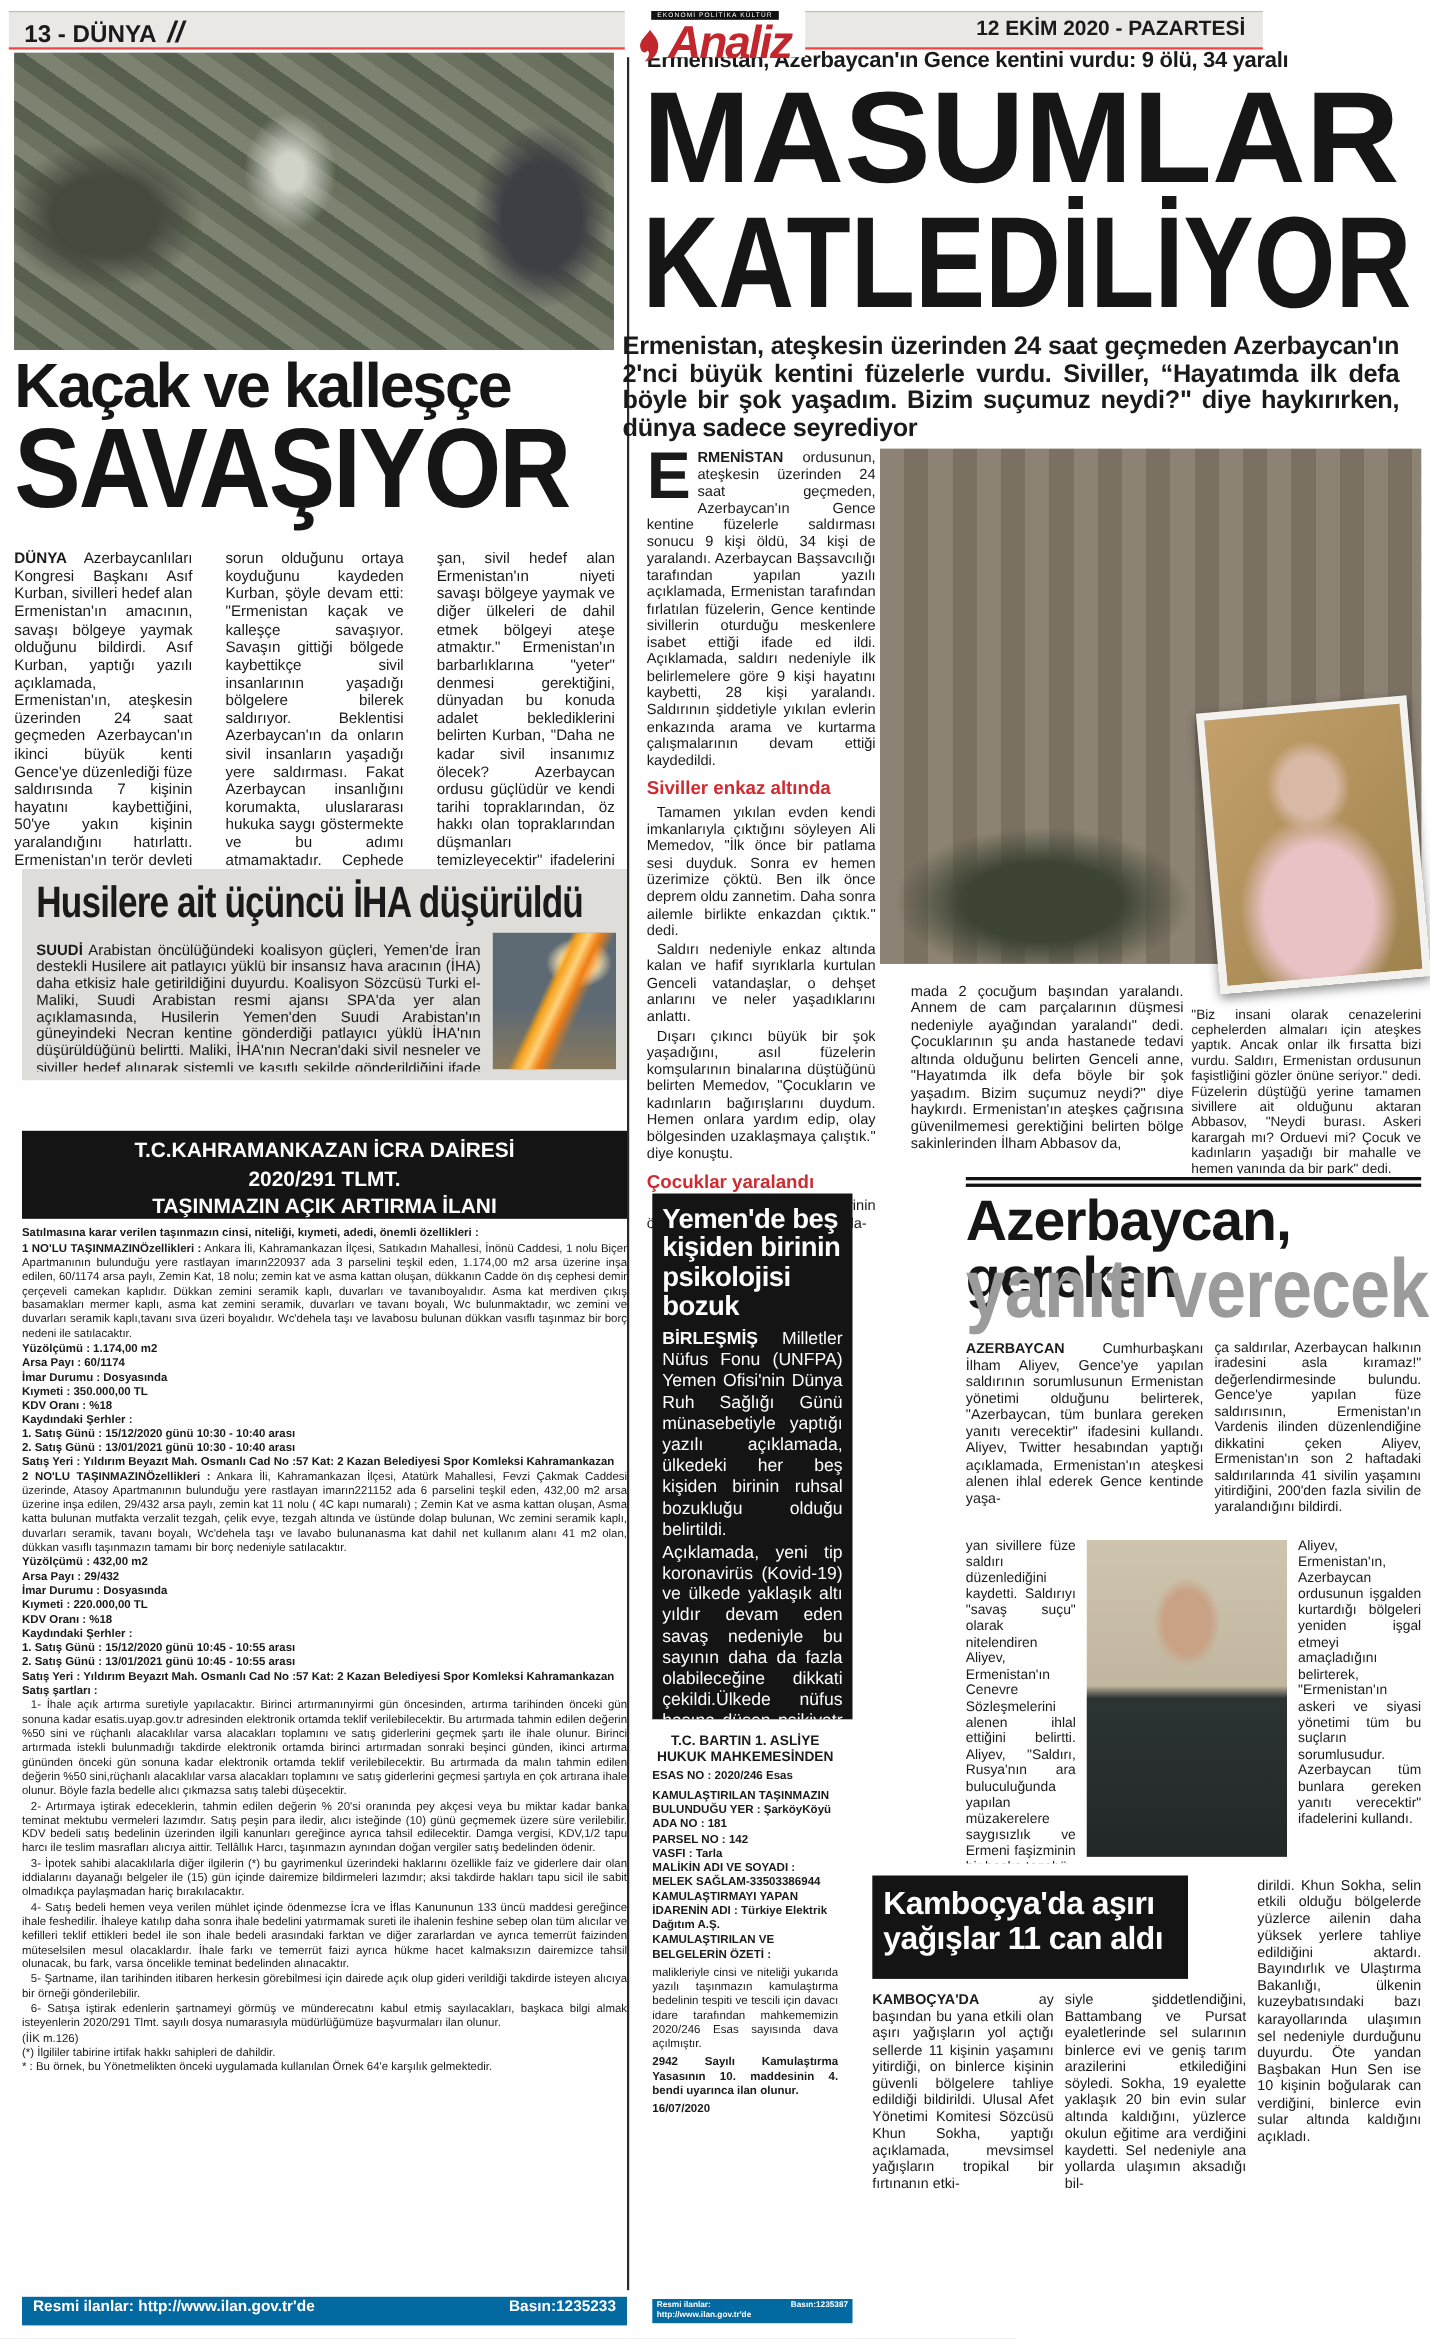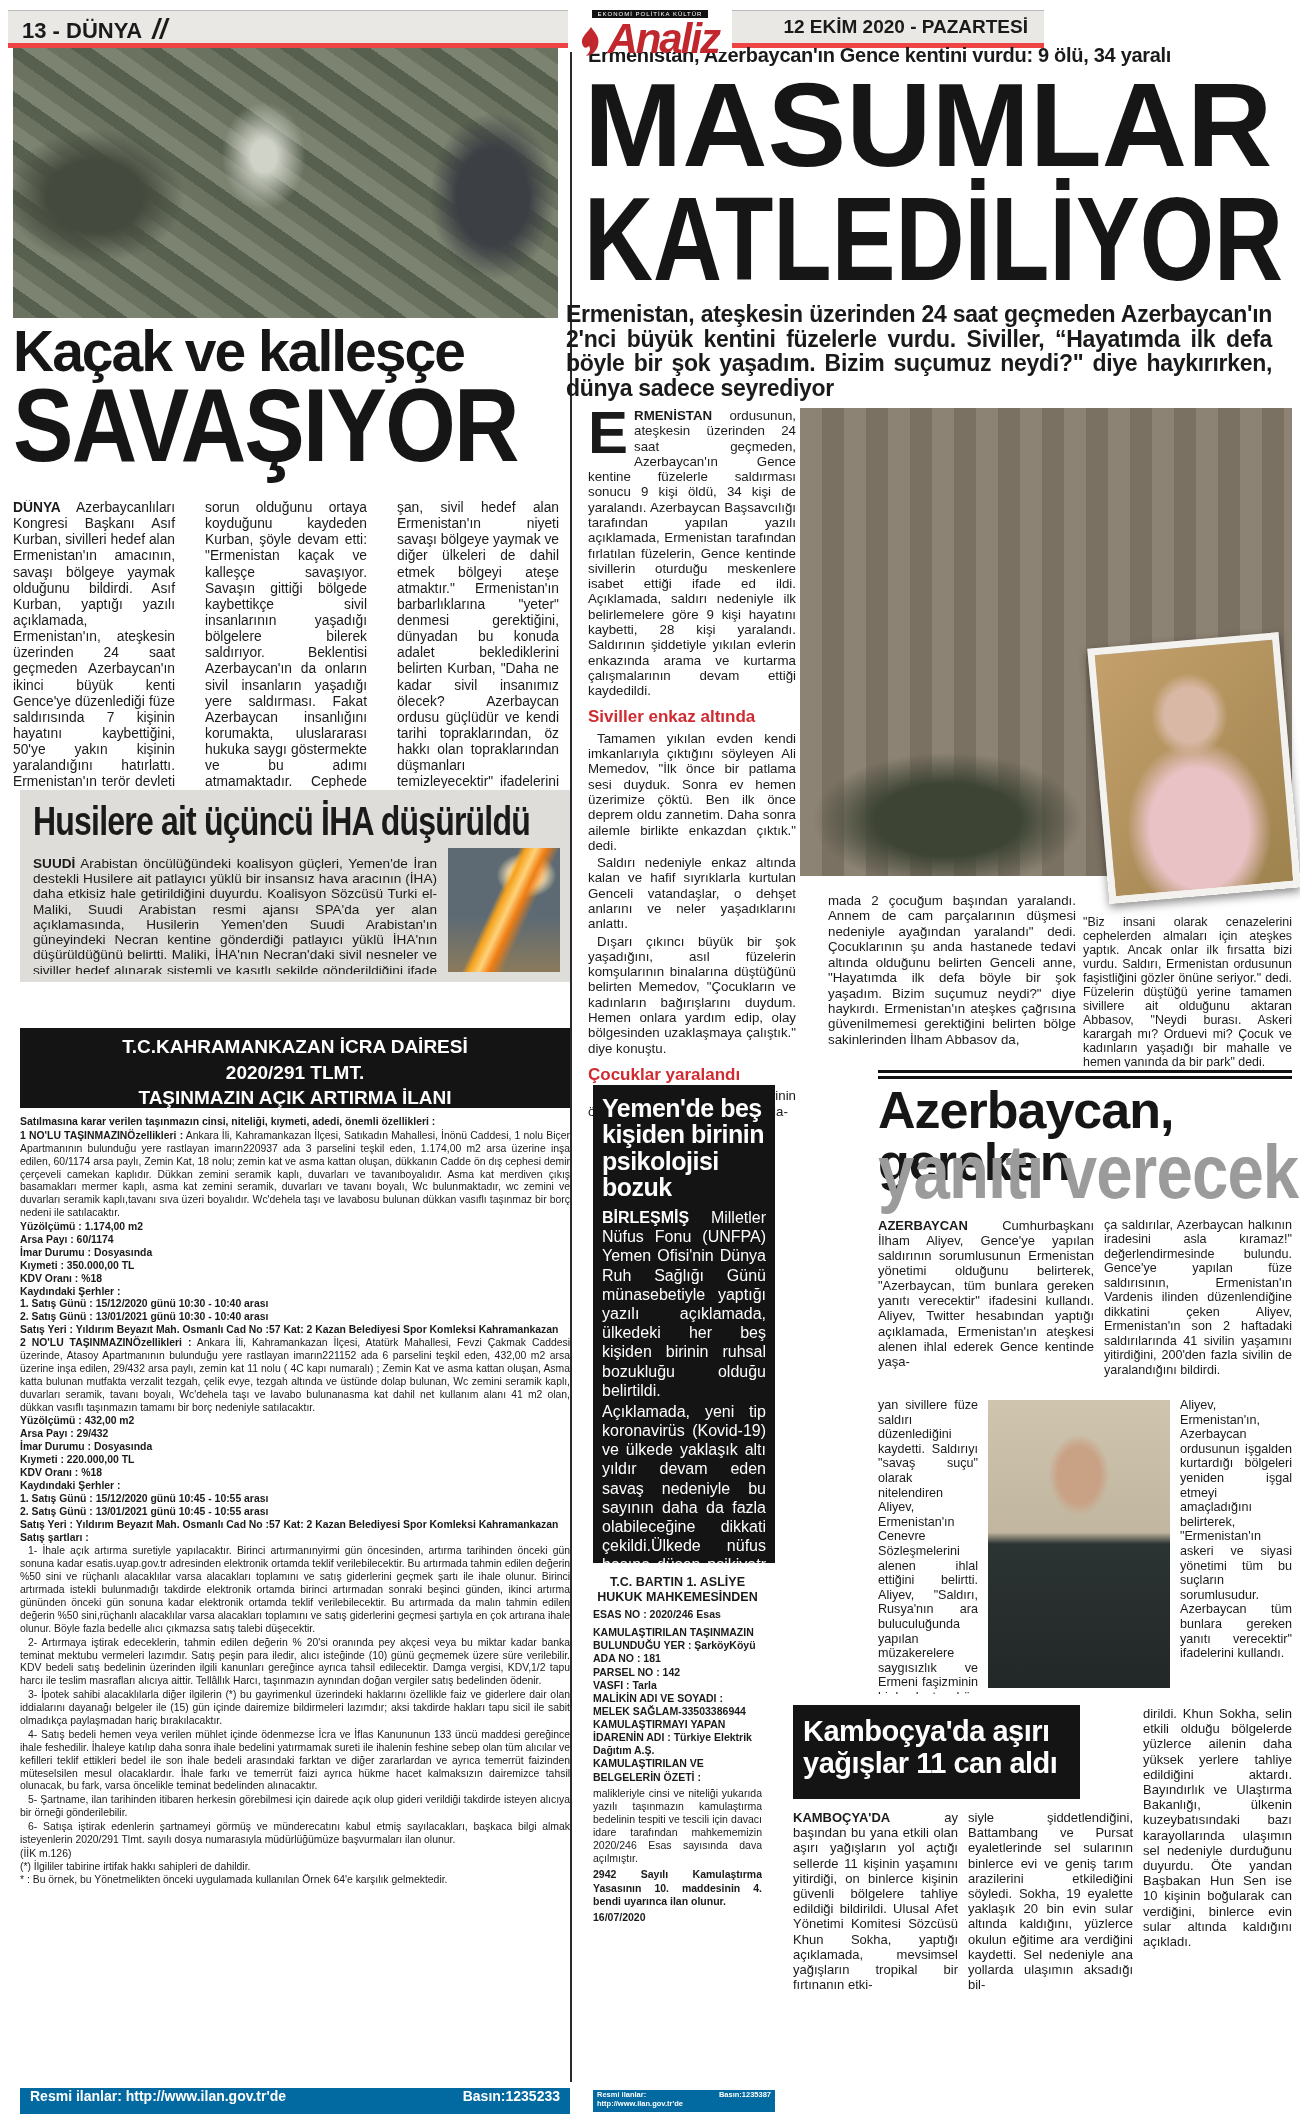--- a/index.html
+++ b/index.html
@@ -4,22 +4,22 @@
 <style>
   html,body{margin:0;padding:0;background:#e4e3e0;}
   .page{position:relative;width:1300px;height:2126px;background:#ffffff;overflow:hidden;
         font-family:"Liberation Sans",sans-serif;color:#1a1a1a;}
   .abs{position:absolute;}
   .j{text-align:justify;}
   .b{font-weight:bold;}
   .sq{display:inline-block;transform-origin:left top;white-space:nowrap;}
 
   
-  .hdr{left:8px;top:10px;width:1036px;height:32px;background:var(--page_gray,#e9e8e5);
-       border-top:1px solid #bbb;border-bottom:5px solid #ef4444;}
+  .hdr{left:8px;top:10px;width:1140px;height:32px;background:var(--page_gray,#e9e8e5);
+       border-top:1px solid #bbb;border-bottom:2px solid #ef4444;}
   .hdr-left{position:absolute;left:14px;top:3px;font-size:22px;font-weight:bold;letter-spacing:0px;}
   .slashes{font-style:italic;font-weight:900;font-size:27px;margin-left:10px;}
   .hdr-date{position:absolute;right:16px;top:5px;font-size:19px;font-weight:bold;}
   .masthead{left:568px;top:0px;width:164px;height:50px;background:#fff;text-align:center;z-index:3;padding-top:2px;}
   .tagline{display:inline-block;background:#111;color:#fff;font-size:6px;letter-spacing:1px;padding:1px 6px;}
   .logo-row{line-height:38px;}
   .logo{color:var(--accent_red,#c1272d);font-size:42px;font-weight:900;font-style:italic;letter-spacing:-2px;}
   .flame{display:inline-block;vertical-align:-4px;margin-right:2px;}
 
   

